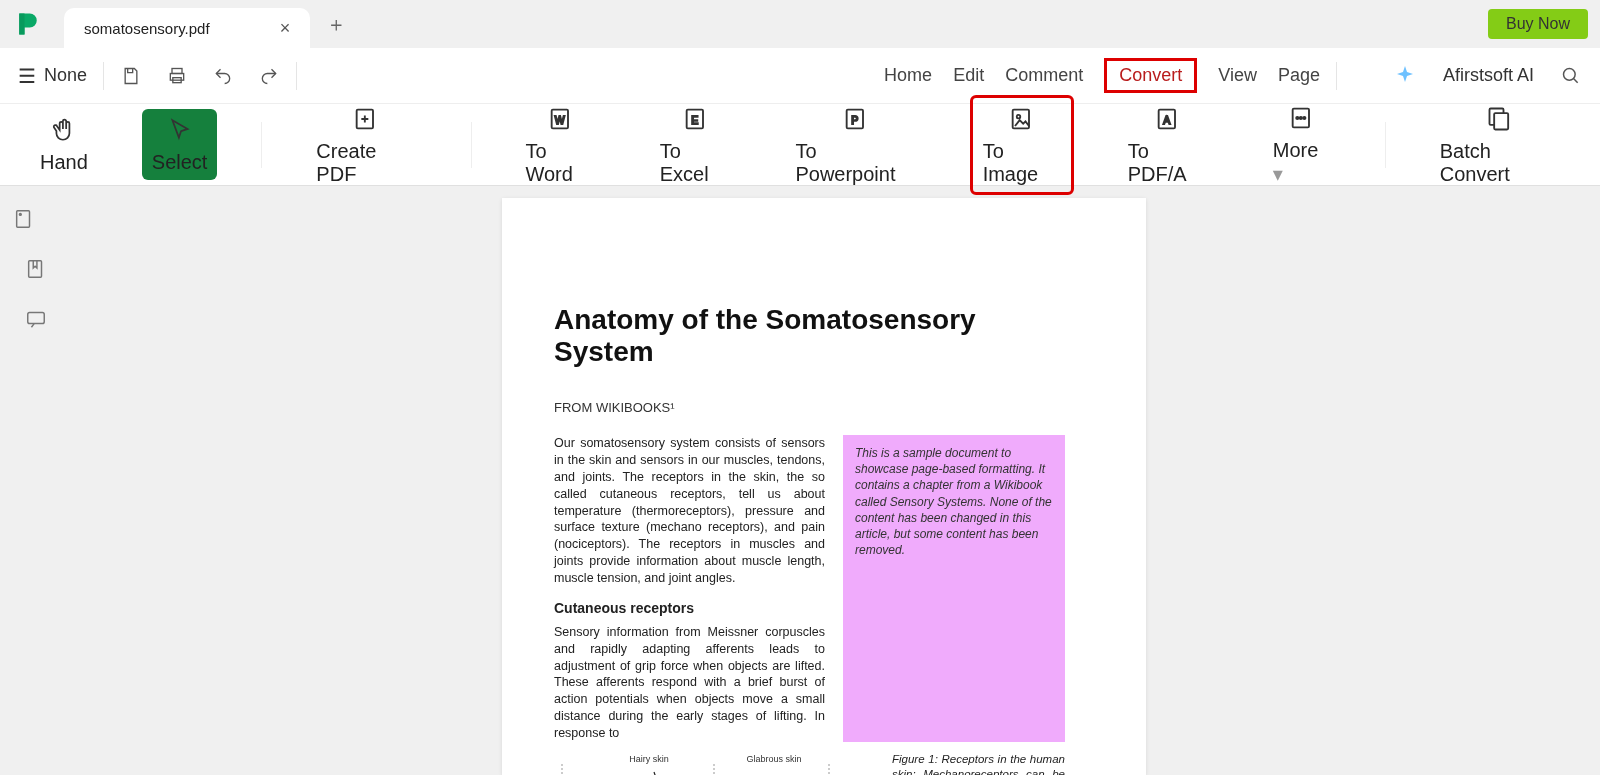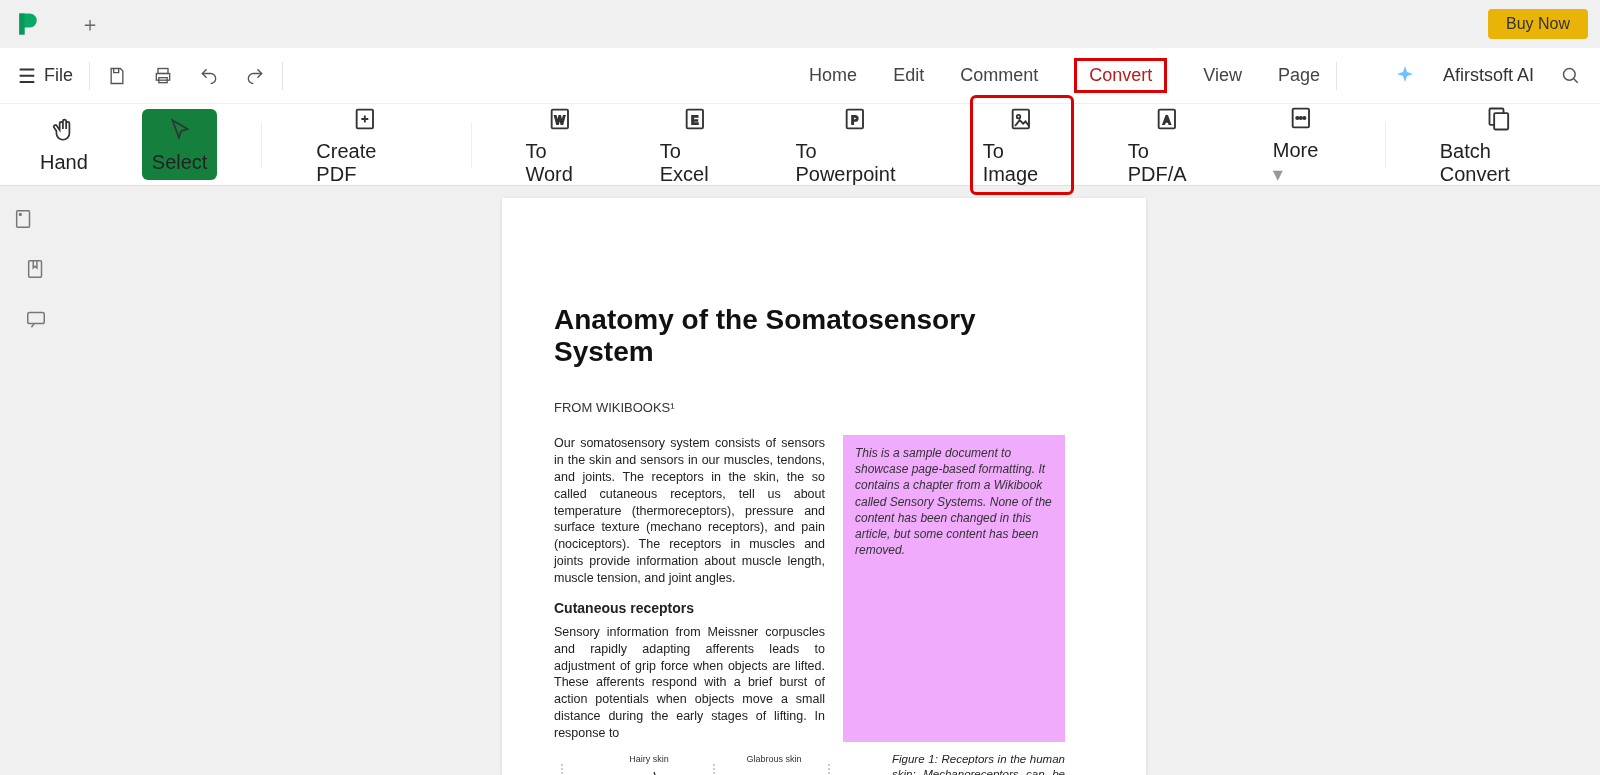--- a/index.html
+++ b/index.html
@@ -3,28 +3,28 @@
 <meta charset="utf-8">
 <style>
 *{box-sizing:border-box;margin:0;padding:0;font-family:-apple-system,BlinkMacSystemFont,"Segoe UI",Arial,sans-serif}
 body{background:#f0f0f0;width:1600px;height:775px;overflow:hidden}
 .titlebar{height:48px;background:#f0f0f0;display:flex;align-items:center;padding:0 12px}
 .logo{width:32px;height:32px;display:flex;align-items:center;justify-content:center;margin-right:20px}
 .tab{background:#fff;border-radius:10px 10px 0 0;height:40px;display:flex;align-items:center;padding:0 20px;gap:70px;margin-top:8px}
 .tab-title{font-size:15px;color:#222}
 .tab-close{font-size:18px;color:#555;cursor:pointer}
 .tab-new{margin-left:16px;font-size:20px;color:#666;cursor:pointer}
-.buynow{margin-left:auto;background:#eab308;color:#333;border:0;padding:6px 18px;border-radius:4px;font-size:16px;cursor:pointer}
+.buynow{margin-left:auto;background:#84cc16;color:#333;border:0;padding:6px 18px;border-radius:4px;font-size:16px;cursor:pointer}
 .menubar{height:56px;background:#fff;display:flex;align-items:center;padding:0 18px;border-bottom:1px solid #eee}
 .hamburger{font-size:20px;color:#333}
 .file-label{font-size:18px;color:#333;margin-left:8px}
 .vsep{width:1px;height:28px;background:#e5e5e5;margin:0 16px}
 .qicon{width:22px;height:22px;color:#555;cursor:pointer;display:inline-flex;align-items:center;justify-content:center}
 .qicon+.qicon{margin-left:24px}
-.mtabs{margin-left:auto;display:flex;gap:36px;align-items:center}
+.mtabs{margin-left:auto;display:flex;gap:21px;align-items:center}
 .mtab{font-size:18px;color:#444;cursor:pointer}
 .mtab.active{color:#b91c1c}
 .ai-section{display:flex;align-items:center;gap:26px;margin-left:40px}
 .ai-label{font-size:18px;color:#333}
 .ribbon{height:82px;background:#fff;border-bottom:1px solid #e0e0e0;display:flex;align-items:center;justify-content:center;gap:44px;padding:0 30px}
 .ritem{display:flex;flex-direction:column;align-items:center;gap:6px;cursor:pointer;padding:6px 10px;border-radius:6px}
 .ritem.sel{background:#15803d}
 .ritem .ri-icon{width:30px;height:30px;display:flex;align-items:center;justify-content:center;color:#333}
 .ritem .ri-label{font-size:20px;color:#222}
 .rsep{width:1px;height:46px;background:#eee}
@@ -47,27 +47,31 @@
 </head>
 <body>
 
 <div class="titlebar">
   <div class="logo">
     <svg width="28" height="28" viewBox="0 0 32 32">
         <path d="M6 4h12a8 8 0 0 1 0 16h-6v8H6z" fill="#0aa967"></path>
         <rect x="6" y="4" width="6" height="24" fill="#089a5d"></rect>
       </svg>
   </div>
+  <div class="tab">
+    <span class="tab-title">somatosensory.pdf</span>
+    <span class="tab-close">×</span>
+  </div>
   <span class="tab-new">＋</span>
   <button class="buynow">Buy Now</button>
 </div>
 
 <div class="menubar">
   <span class="hamburger">☰</span>
-  <span class="file-label">File</span>
+  <span class="file-label">None</span>
   <span class="vsep"></span>
   <span class="qicon">
       <svg width="20" height="20" viewBox="0 0 24 24" fill="none" stroke="#555" stroke-width="1.6">
         <path d="M5 3h11l3 3v15H5z"></path>
         <path d="M8 3v5h6V3"></path>
       </svg>
     </span>
   <span class="qicon">
       <svg width="20" height="20" viewBox="0 0 24 24" fill="none" stroke="#555" stroke-width="1.6">
         <rect x="6" y="3" width="12" height="6"></rect>

